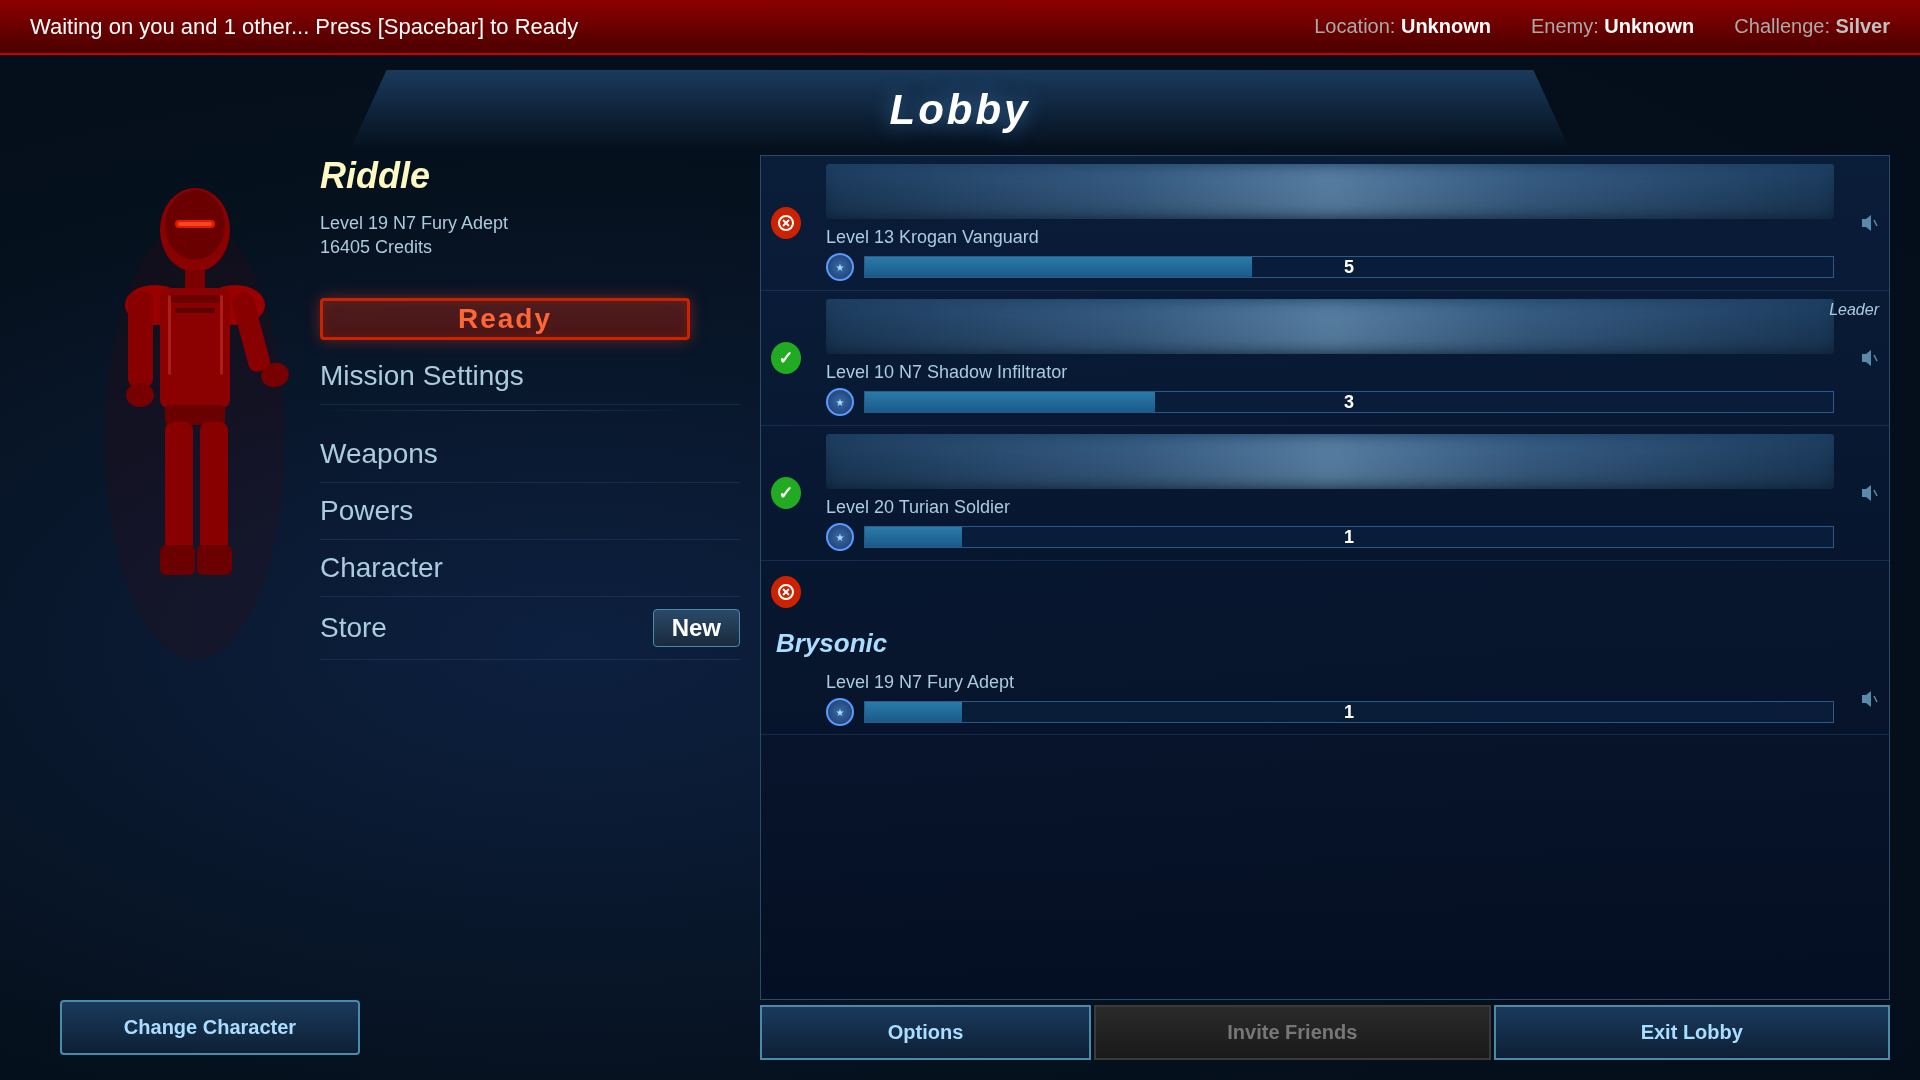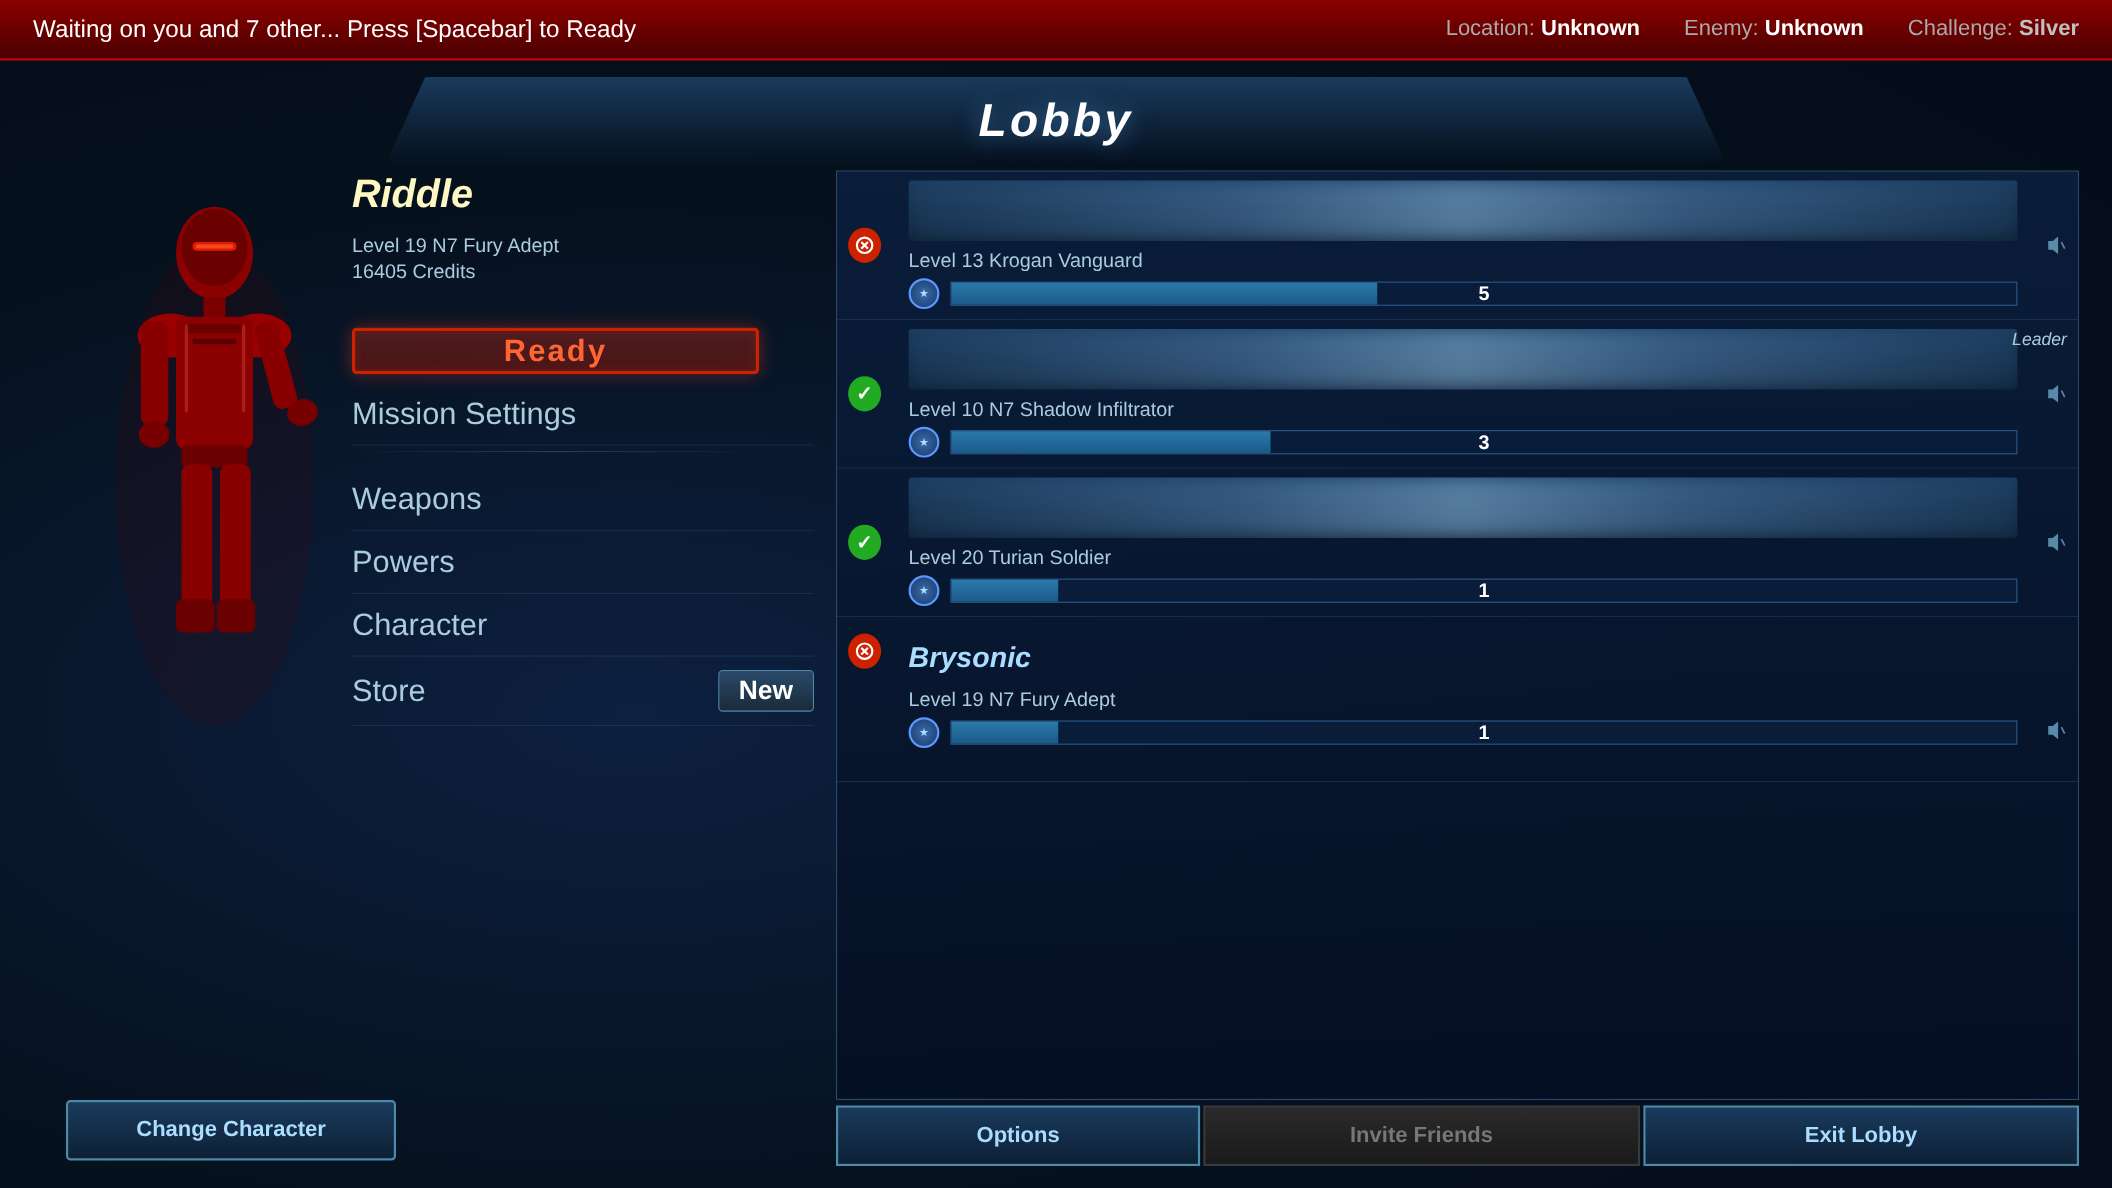--- a/index.html
+++ b/index.html
@@ -417,21 +417,21 @@
       background: linear-gradient(90deg, transparent, rgba(100,150,200,0.3), transparent);
       margin: 5px 0 15px;
     }
   </style>
 </head>
 <body>
 
 <div class="bg"></div>
 
 <div class="top-banner">
-  <div class="banner-left">Waiting on you and 7 other... Press [Spacebar] to Ready</div>
+  <div class="banner-left">Waiting on you and 1 other... Press [Spacebar] to Ready</div>
   <div class="banner-right">
     <span>
       <span class="label">Location:</span>
       <span class="value">Unknown</span>
     </span>
     <span>
       <span class="label">Enemy:</span>
       <span class="value">Unknown</span>
     </span>
     <span>
@@ -609,21 +609,21 @@
     </div>
     <div class="audio-icon">
       <svg width="22" height="22" viewBox="0 0 22 22">
           <polygon points="4,7 8,7 13,3 13,19 8,15 4,15" fill="#5a8aaa"></polygon>
           <line x1="16" y1="8" x2="19" y2="14" stroke="#5a8aaa" stroke-width="1.5"></line>
         </svg>
     </div>
   </div>
 
   <div class="player-entry" style="min-height:150px; flex-direction:column; padding:0;">
-    <div style="display:flex; align-items:flex-end; padding:5px 0 0;">
+    <div style="display:flex; align-items:flex-start; padding:5px 0 0;flex-direction:column;">
       <div class="player-icon">
         <div class="ready-icon">
           <svg width="18" height="18" viewBox="0 0 18 18">
               <circle cx="9" cy="9" r="7" fill="none" stroke="white" stroke-width="2"></circle>
               <line x1="6" y1="6" x2="12" y2="12" stroke="white" stroke-width="2"></line>
               <line x1="12" y1="6" x2="6" y2="12" stroke="white" stroke-width="2"></line>
             </svg>
         </div>
       </div>
       <div class="player-name-large">Brysonic</div>

